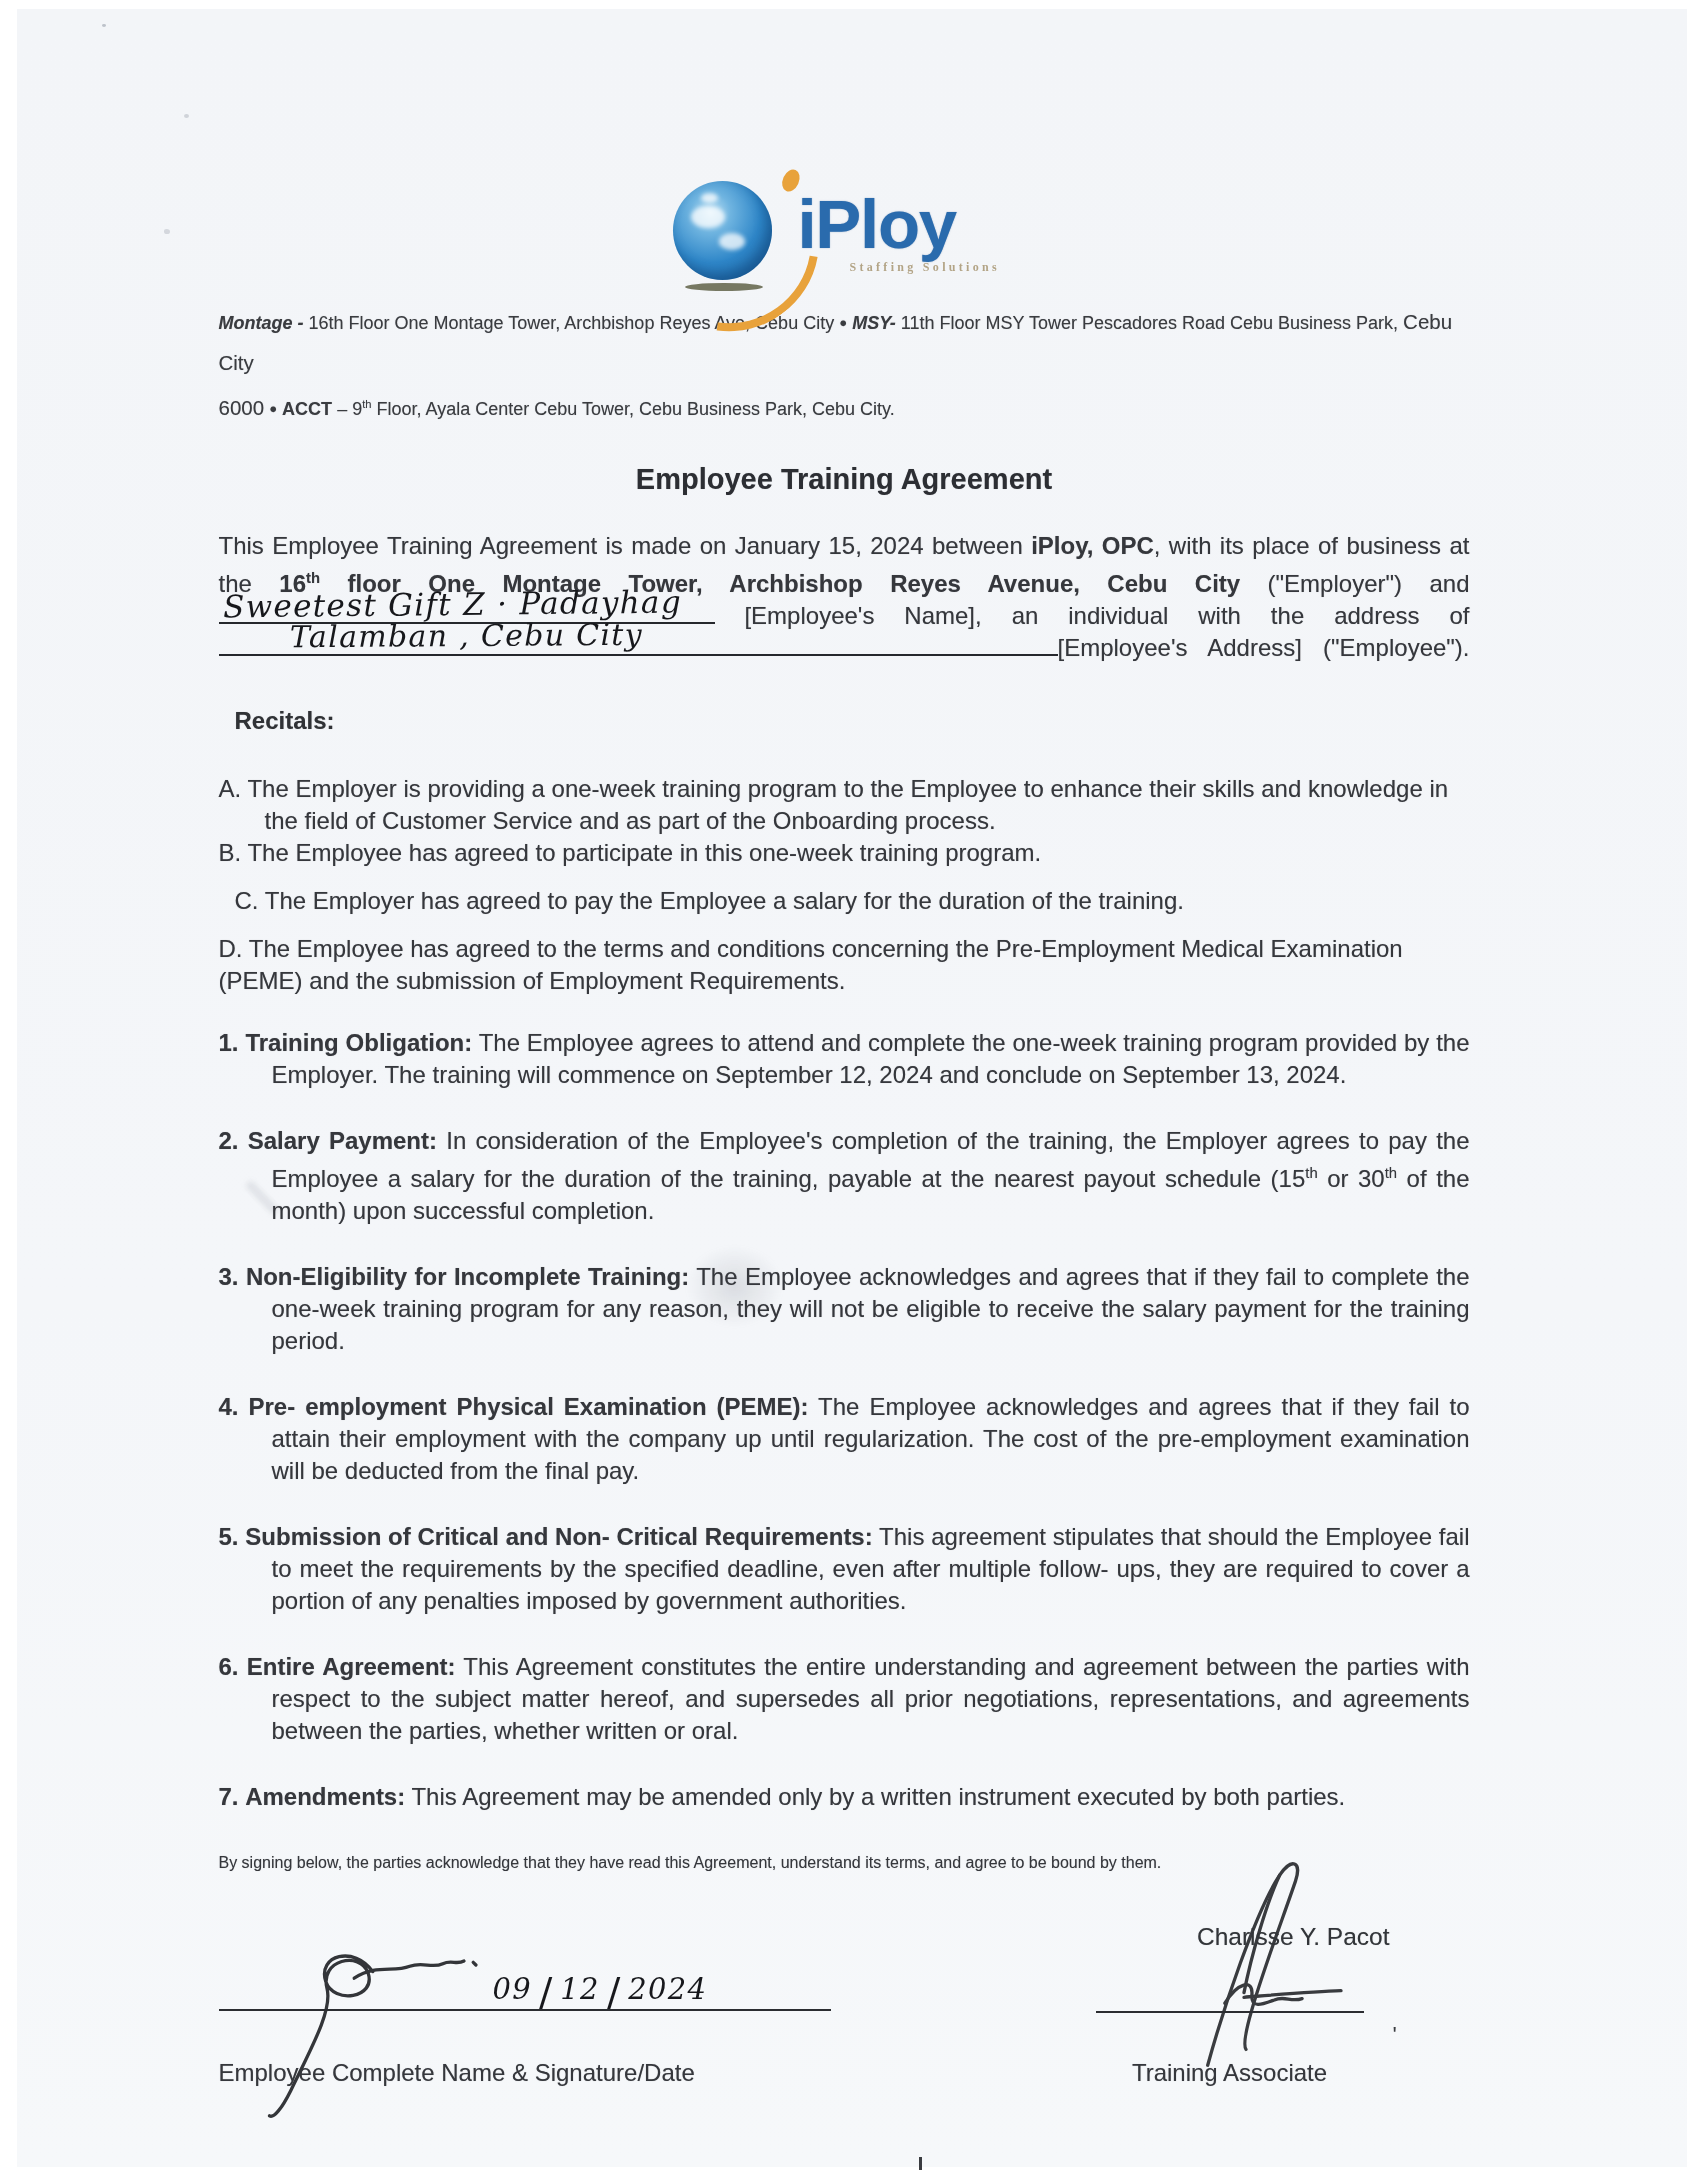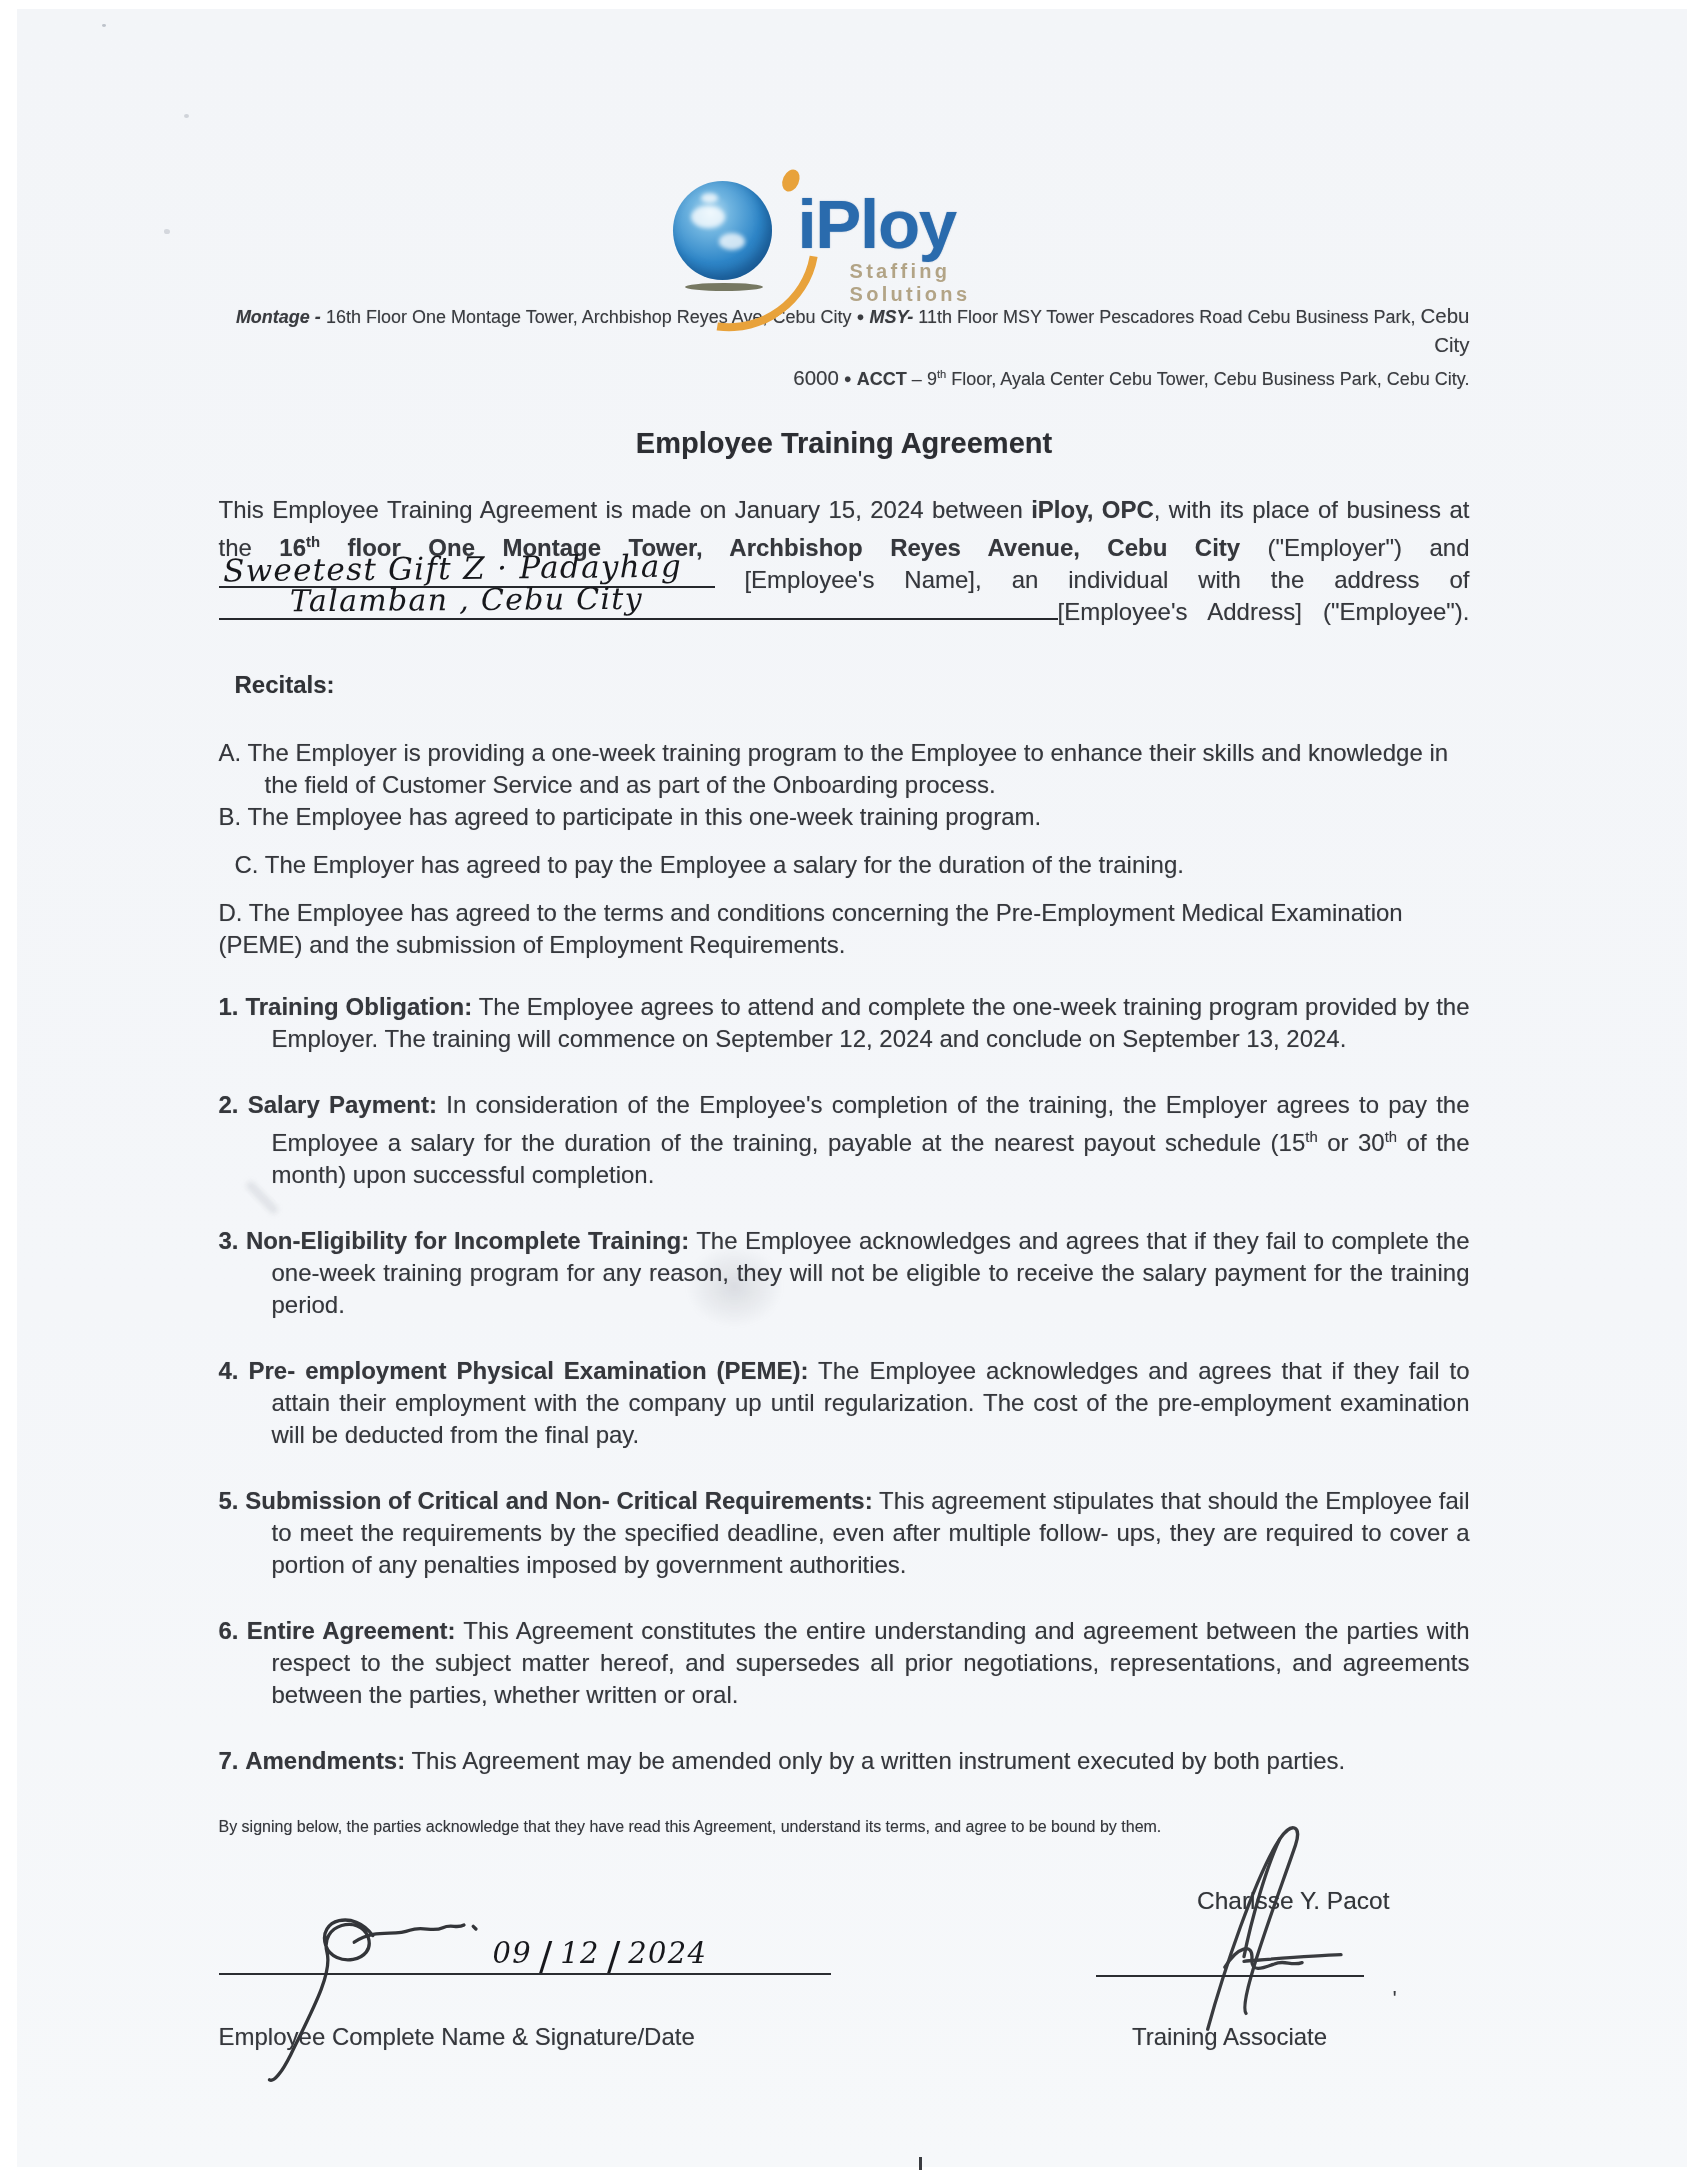--- a/index.html
+++ b/index.html
@@ -24,25 +24,25 @@
   .globe-base{position:absolute;left:52px;top:105px;width:78px;height:8px;border-radius:50%;
     background:#5f6148;opacity:.85;}
   .swoosh{position:absolute;left:12px;top:-16px;width:159px;height:152px;border-radius:50%;
     border:8.6px solid transparent;border-bottom-color:#e8a23b;border-left-color:transparent;
     transform:rotate(-36deg);}
   .i-dot{position:absolute;left:150px;top:-9.3px;width:16px;height:22.5px;border-radius:50%;
     background:#e8a23b;transform:rotate(24deg);}
   .wordmark{position:absolute;left:165px;top:6.6px;}
   .brand-name{font-size:69px;font-weight:bold;letter-spacing:-1.3px;color:#2a6bad;
     text-shadow:0 0 1.3px rgba(30,80,140,.5);}
-  .brand-tagline{display:block;margin:-4px 0 0 52px;font-size:20px;letter-spacing:3.3px;
-    color:#a3906a;font-weight:bold;opacity:.8;}
-
-  
-  .addr{margin:9.3px 0 0 0;text-align:right;font-size:18px;line-height:28px;color:#3a3c40;}
+  .brand-tagline{display:block;margin:-4px 0 0 52px;font-size:12px;letter-spacing:3.3px;
+    color:#a3906a;font-weight:bold;opacity:.8;font-family:Liberation Serif, serif;}
+
+  
+  .addr{margin:9.3px 0 0 0;text-align:left;font-size:18px;line-height:40px;color:#3a3c40;}
   .bi{font-weight:bold;font-style:italic;}
   .b{font-weight:bold;}
   .alt{font-size:20.5px;}
   .bullet{font-size:13.2px;vertical-align:2px;}
   sup{font-size:.62em;}
 
   
   .doc-title{margin-top:34px;text-align:center;font-size:29px;font-weight:bold;color:#2c2e33;}
 
   

